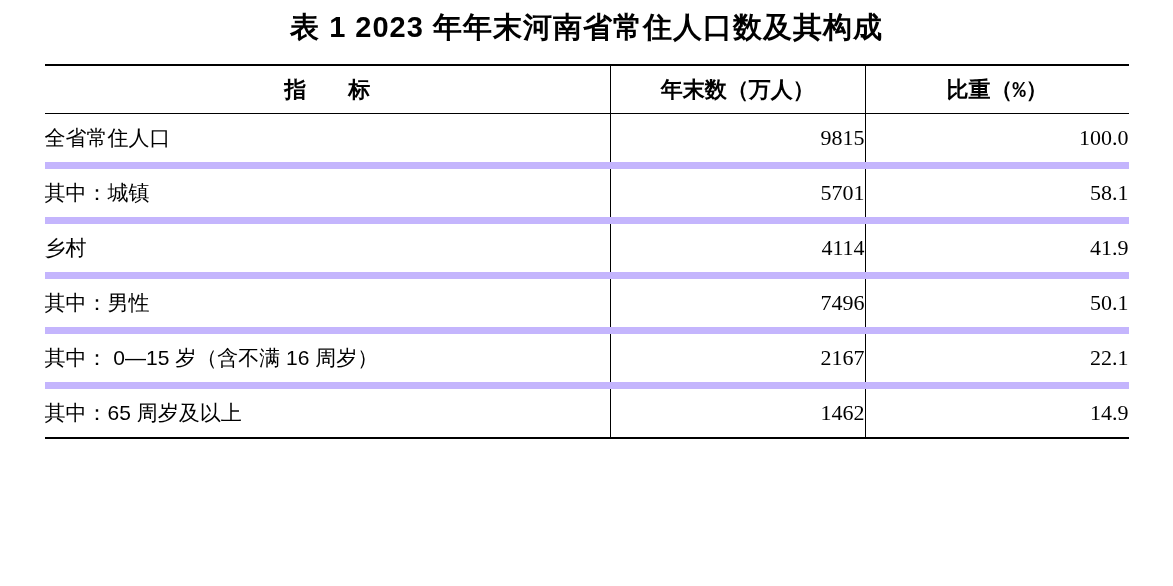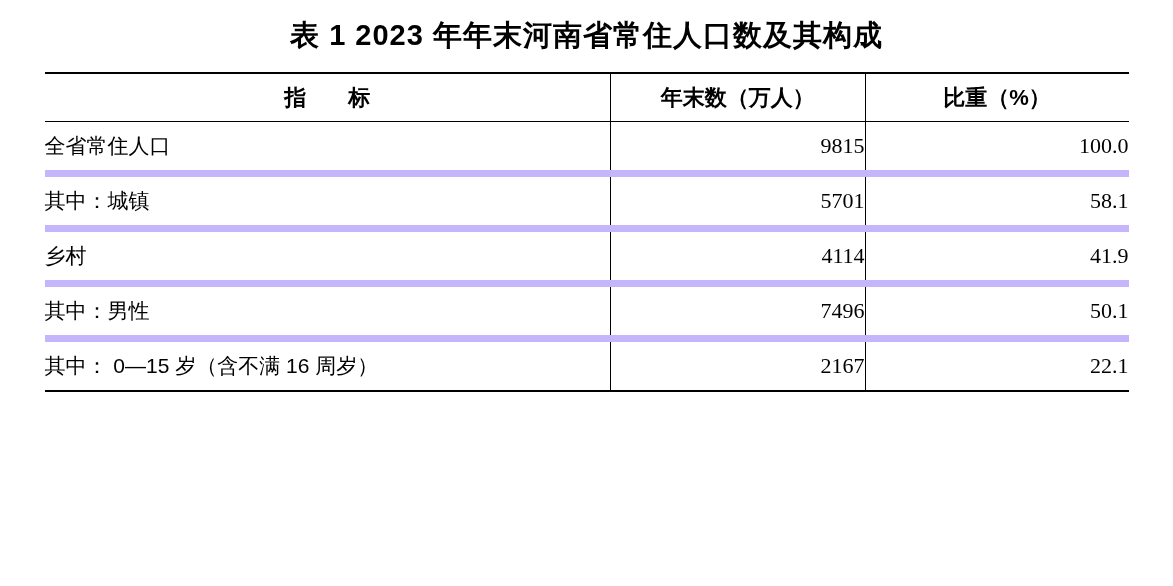--- a/index.html
+++ b/index.html
@@ -18,21 +18,21 @@
     position: relative;
     width: 1173px;
     height: 586px;
     box-sizing: border-box;
   }
   .table-title {
     text-align: center;
     font-size: 29px;
     font-weight: bold;
     letter-spacing: 1px;
-    padding-top: 16px;
+    padding-top: 8px;
     padding-bottom: 16px;
     font-family: "Liberation Sans", "DejaVu Sans", sans-serif;
   }
   .table-wrap {
     width: 1084px;
     margin: 0 auto;
   }
   table.stat {
     width: 100%;
     border-collapse: collapse;
@@ -53,21 +53,21 @@
     border-left: 1px solid #000;
   }
 
   thead tr.head-row th {
     border-top: 2px solid #000;
     border-bottom: 1px solid #000;
     height: 47px;
     font-size: 22px;
     font-weight: bold;
     text-align: center;
-    font-family: Liberation Sans, sans-serif;
+    font-family: Liberation Mono, monospace;
   }
   thead tr.head-row th .hdr-indicator {
     letter-spacing: 10px;
     padding-left: 10px;
   }
   tbody tr td {
     height: 48px;
     font-size: 21px;
     border-bottom: 7px solid #c4b5fd;
   }
@@ -134,17 +134,22 @@
         <tr>
           <td class="label ind3">其中：男性</td>
           <td class="num col-sep">7496</td>
           <td class="num col-sep">50.1</td>
         </tr>
         <tr>
           <td class="label ind3">其中： 0—15 岁（含不满 16 周岁）</td>
           <td class="num col-sep">2167</td>
           <td class="num col-sep">22.1</td>
         </tr>
+        <tr>
+          <td class="label ind6">其中：65 周岁及以上</td>
+          <td class="num col-sep">1462</td>
+          <td class="num col-sep">14.9</td>
+        </tr>
       </tbody>
     </table>
   </div>
 
 </div>
 
 </body></html>

